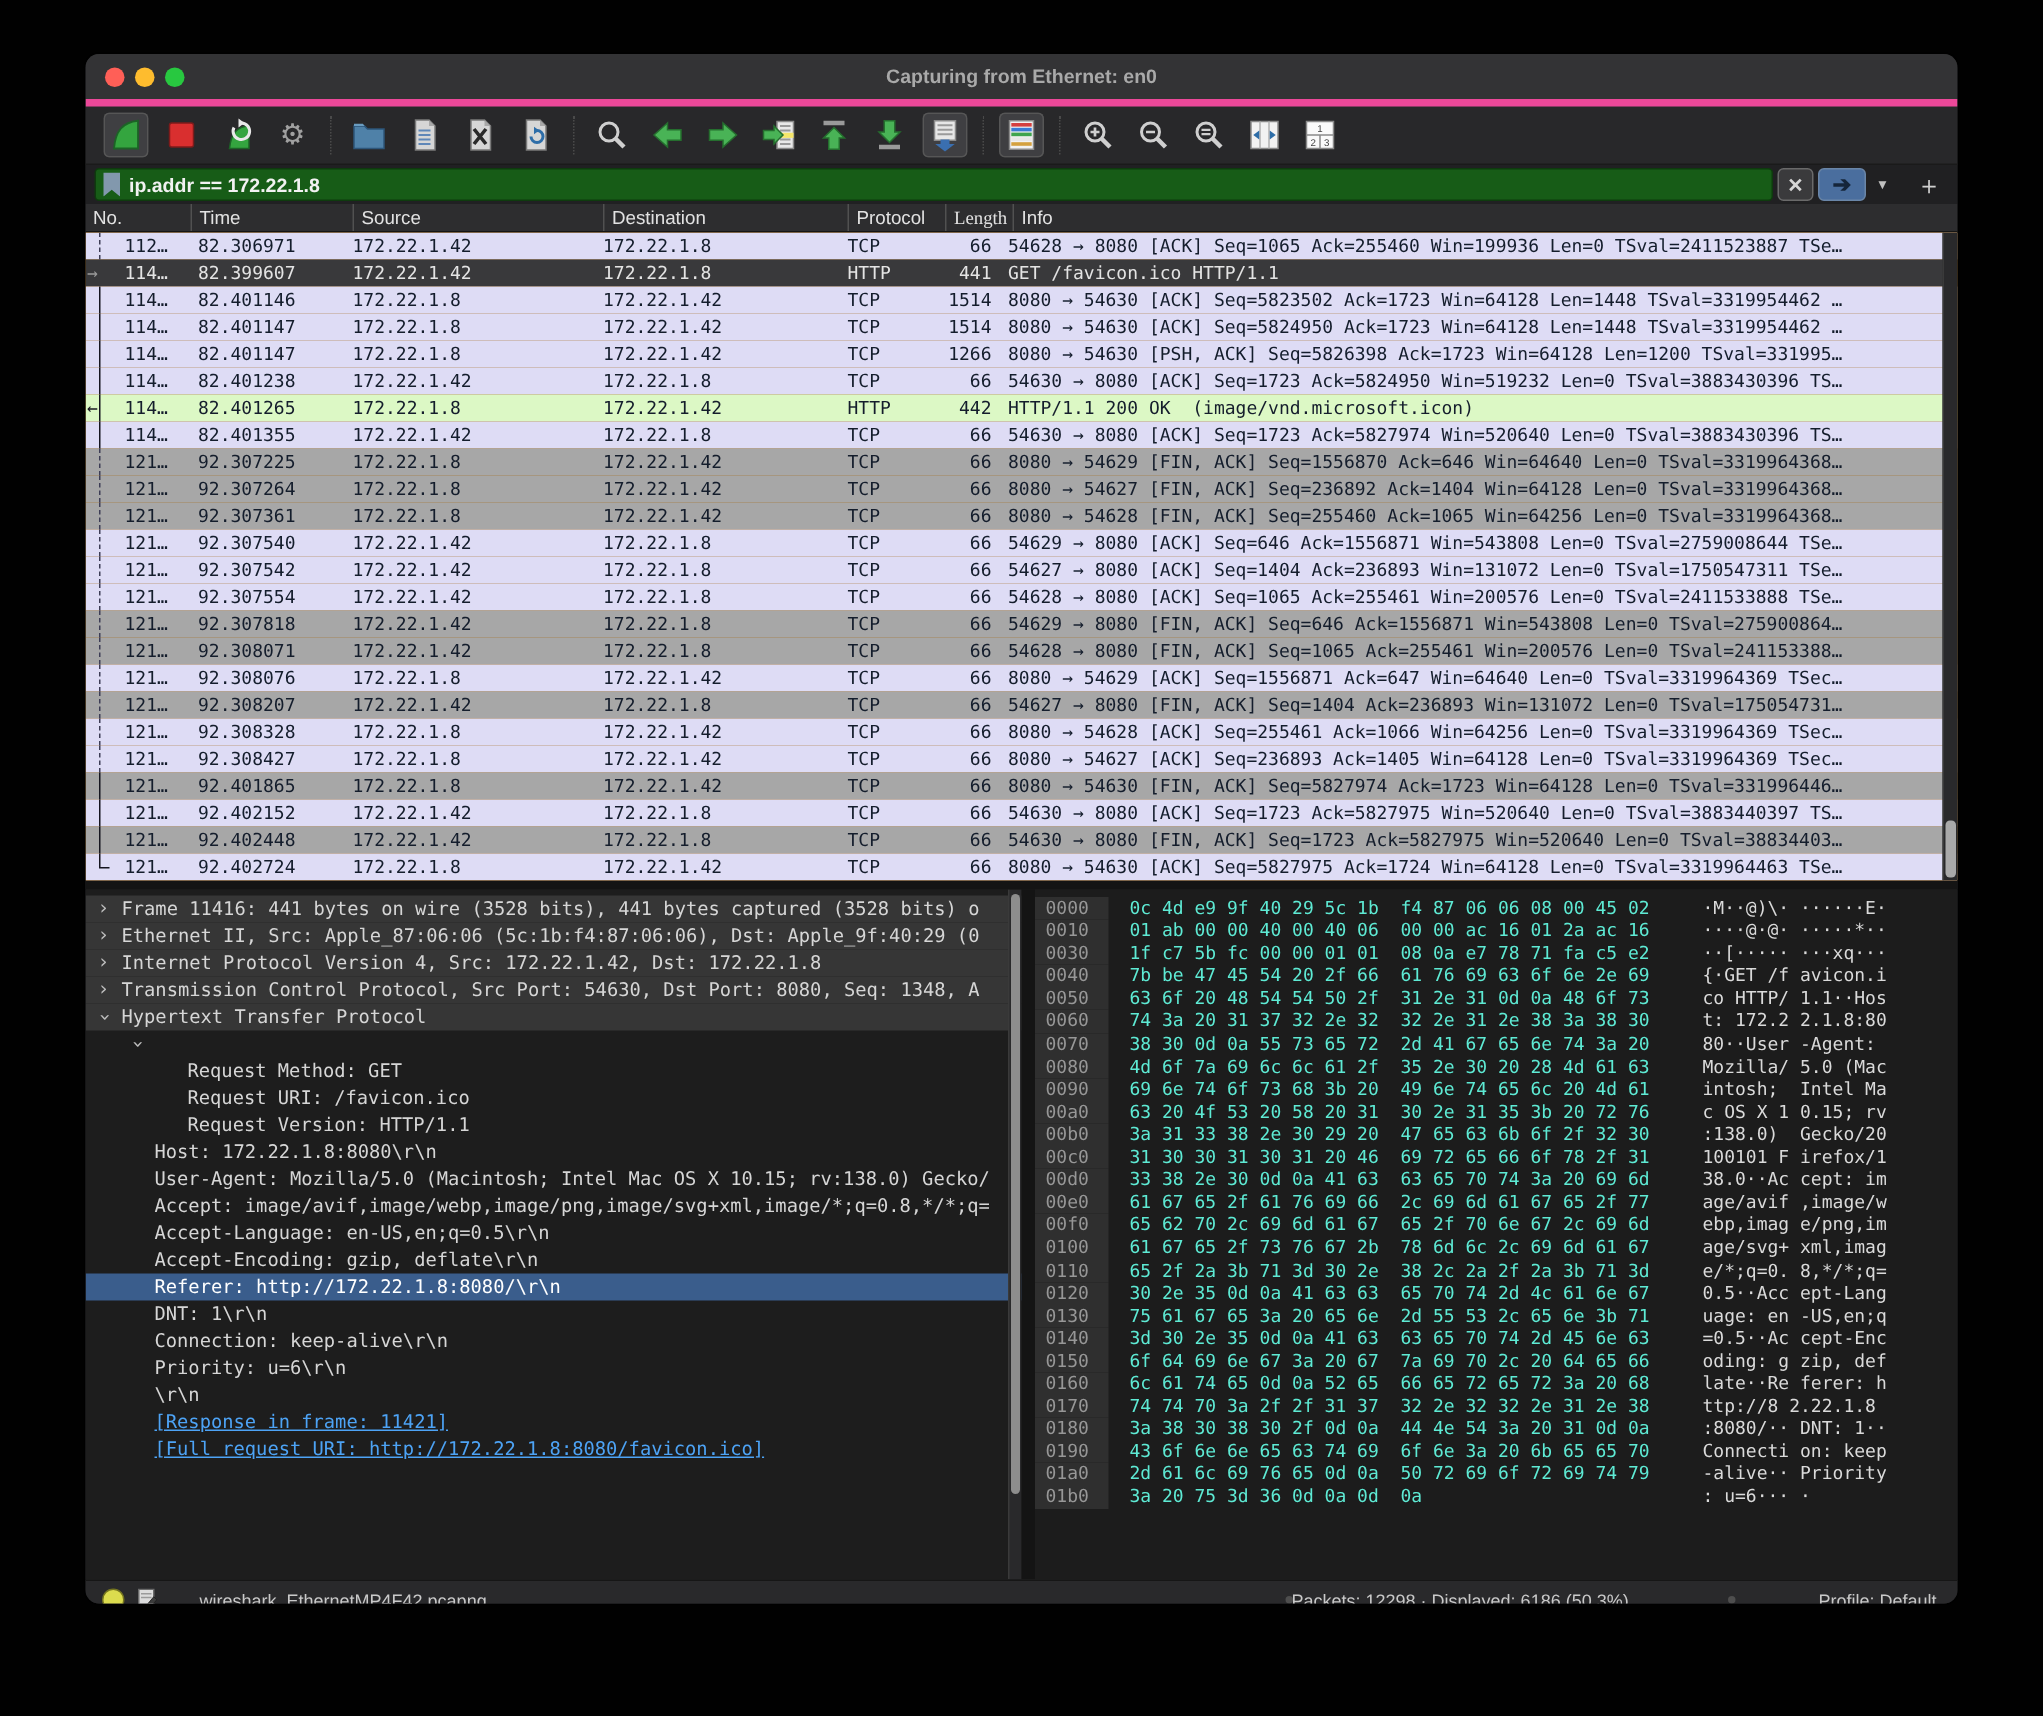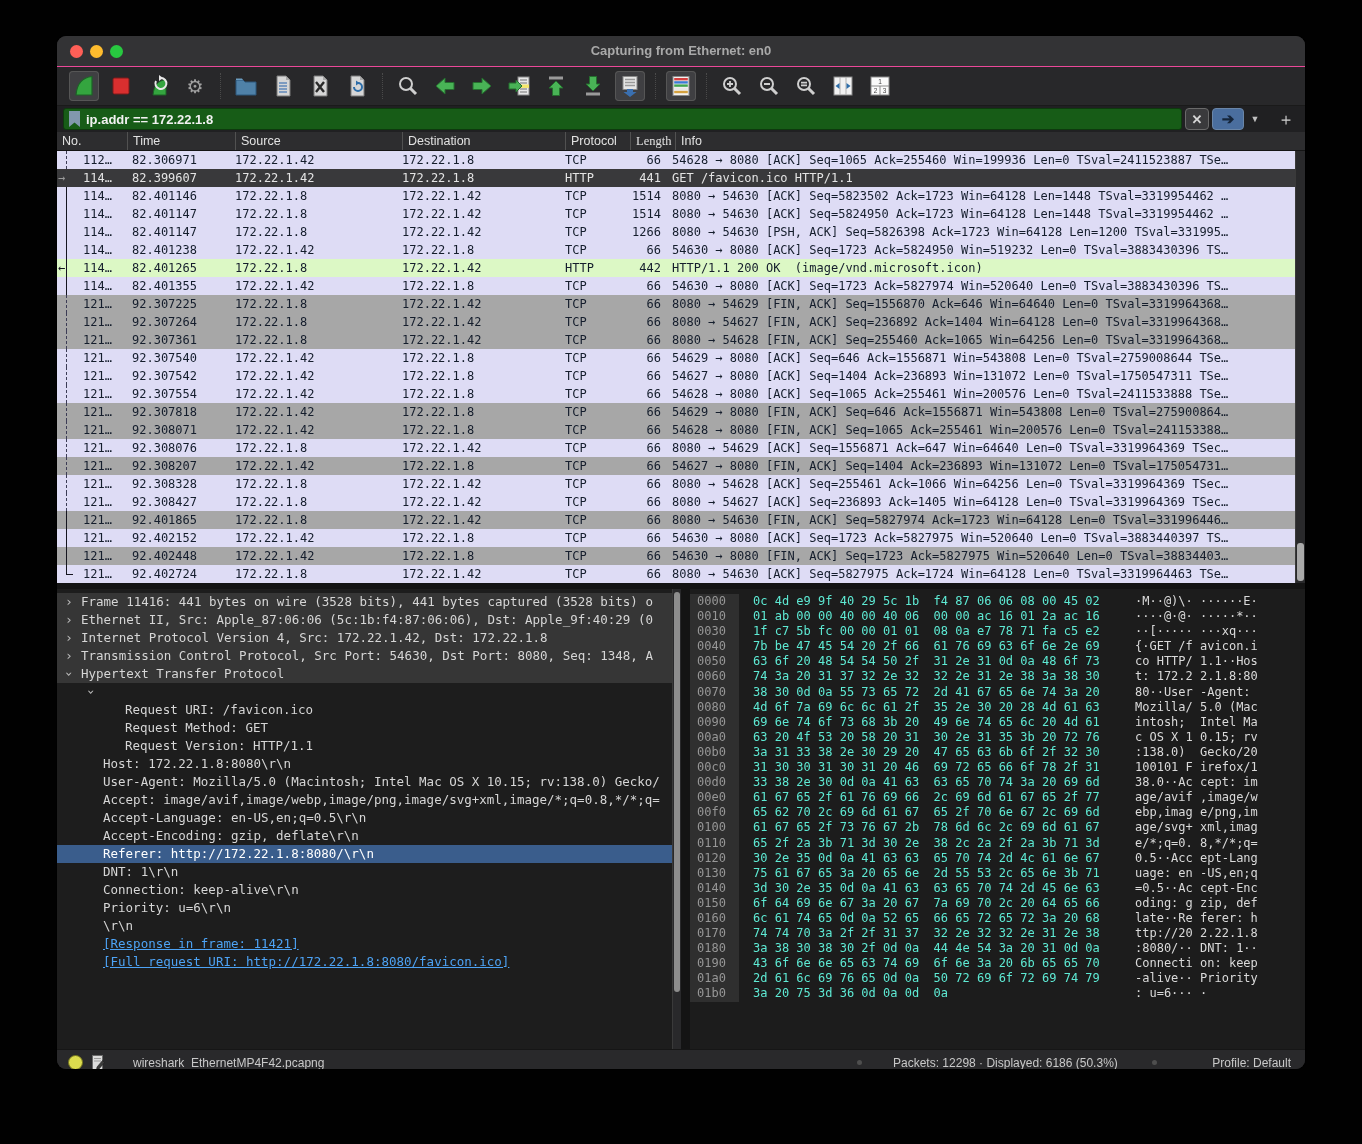--- a/index.html
+++ b/index.html
@@ -1,21 +1,21 @@
 <!DOCTYPE html>
 <html><head>
 <meta charset="utf-8">
 <style>
   html,body{margin:0;padding:0;background:#010101;}
   .stage{position:relative;width:1362px;height:1144px;background:#010101;overflow:hidden;
          font-family:"Liberation Sans",sans-serif;}
   .window{position:absolute;left:57px;top:36px;width:1248px;height:1033px;background:#262628;
           border-radius:9px;overflow:hidden;box-shadow:0 0 0 1px #000;}
   
-  .titlebar{position:relative;height:30px;background:#333335;border-bottom:1px solid #ec4899;}
+  .titlebar{position:relative;height:30px;background:#333335;border-bottom:5px solid #ec4899;}
   .tl{position:absolute;top:9px;width:13px;height:13px;border-radius:50%;}
   .tl.red{left:13px;background:#ff5f57;}
   .tl.yel{left:33px;background:#febc2e;}
   .tl.grn{left:53px;background:#28c840;}
   .title{position:absolute;left:0;right:0;top:0;height:30px;line-height:30px;text-align:center;
          color:#a9a9a9;font-size:13px;font-weight:bold;}
   
   .toolbar{height:38px;background:#28282a;display:flex;align-items:center;padding-left:12px;
            border-bottom:1px solid #1a1a1a;}
   .tbtn{width:30px;height:30px;margin-right:7px;display:flex;align-items:center;justify-content:center;
@@ -80,21 +80,21 @@
   .hbytes{margin-left:14px;color:#5eead4;width:356px;flex:0 0 auto;}
   .hascii{margin-left:26px;color:#dadada;}
   
   .statusbar{height:25px;background:#29292b;border-top:1px solid #161616;display:flex;
              align-items:center;font-size:12px;color:#c9c9c9;position:relative;}
   .expert{width:13px;height:13px;border-radius:50%;background:#dcdc4e;border:1px solid #73731f;
           margin-left:11px;flex:0 0 auto;}
   .editcap{margin-left:9px;flex:0 0 auto;display:flex;}
   .fname{margin-left:28px;white-space:nowrap;}
   .sdot{width:5px;height:5px;border-radius:50%;background:#4e4e4e;flex:0 0 auto;}
-  .packets{position:absolute;left:836px;white-space:nowrap;}
+  .packets{position:absolute;left:804px;white-space:nowrap;}
   .profile{position:absolute;right:14px;white-space:nowrap;}
   .sdot.d1{position:absolute;left:800px;} .sdot.d2{position:absolute;right:148px;}
 </style>
 </head>
 <body>
 
 <div class="stage">
   <div class="window">
 
     <div class="titlebar">
@@ -592,22 +592,22 @@
     <div class="splitter"></div>
 
     <div class="bottom">
       <div class="details" id="details">
         <div class="dline band"><span class="chev" style="left:8px;">›</span><span class="dtext" style="padding-left:24px;display:inline-block;">Frame 11416: 441 bytes on wire (3528 bits), 441 bytes captured (3528 bits) o</span></div>
           <div class="dline band"><span class="chev" style="left:8px;">›</span><span class="dtext" style="padding-left:24px;display:inline-block;">Ethernet II, Src: Apple_87:06:06 (5c:1b:f4:87:06:06), Dst: Apple_9f:40:29 (0</span></div>
           <div class="dline band"><span class="chev" style="left:8px;">›</span><span class="dtext" style="padding-left:24px;display:inline-block;">Internet Protocol Version 4, Src: 172.22.1.42, Dst: 172.22.1.8</span></div>
           <div class="dline band"><span class="chev" style="left:8px;">›</span><span class="dtext" style="padding-left:24px;display:inline-block;">Transmission Control Protocol, Src Port: 54630, Dst Port: 8080, Seq: 1348, A</span></div>
           <div class="dline band"><span class="chev exp" style="left:8px;">›</span><span class="dtext" style="padding-left:24px;display:inline-block;">Hypertext Transfer Protocol</span></div>
           <div class="dline"><span class="chev exp" style="left:30px;">›</span><span class="dtext" style="padding-left:46px;display:inline-block;margin-top:45px;">GET /favicon.ico HTTP/1.1\r\n</span></div>
+          <div class="dline"><span class="dtext" style="padding-left:68px;display:inline-block;">Request Method: GET</span></div>
           <div class="dline"><span class="dtext" style="padding-left:68px;display:inline-block;">Request URI: /favicon.ico</span></div>
-          <div class="dline"><span class="dtext" style="padding-left:68px;display:inline-block;">Request Method: GET</span></div>
           <div class="dline"><span class="dtext" style="padding-left:68px;display:inline-block;">Request Version: HTTP/1.1</span></div>
           <div class="dline"><span class="dtext" style="padding-left:46px;display:inline-block;">Host: 172.22.1.8:8080\r\n</span></div>
           <div class="dline"><span class="dtext" style="padding-left:46px;display:inline-block;">User-Agent: Mozilla/5.0 (Macintosh; Intel Mac OS X 10.15; rv:138.0) Gecko/</span></div>
           <div class="dline"><span class="dtext" style="padding-left:46px;display:inline-block;">Accept: image/avif,image/webp,image/png,image/svg+xml,image/*;q=0.8,*/*;q=</span></div>
           <div class="dline"><span class="dtext" style="padding-left:46px;display:inline-block;">Accept-Language: en-US,en;q=0.5\r\n</span></div>
           <div class="dline"><span class="dtext" style="padding-left:46px;display:inline-block;">Accept-Encoding: gzip, deflate\r\n</span></div>
           <div class="dline sel"><span class="dtext" style="padding-left:46px;display:inline-block;">Referer: http://172.22.1.8:8080/\r\n</span></div>
           <div class="dline"><span class="dtext" style="padding-left:46px;display:inline-block;">DNT: 1\r\n</span></div>
           <div class="dline"><span class="dtext" style="padding-left:46px;display:inline-block;">Connection: keep-alive\r\n</span></div>
           <div class="dline"><span class="dtext" style="padding-left:46px;display:inline-block;">Priority: u=6\r\n</span></div>
@@ -635,21 +635,21 @@
           <div class="hxrow"><span class="hoff">00d0</span><span class="hbytes">33 38 2e 30 0d 0a 41 63  63 65 70 74 3a 20 69 6d</span><span class="hascii">38.0··Ac cept: im</span></div>
           <div class="hxrow"><span class="hoff">00e0</span><span class="hbytes">61 67 65 2f 61 76 69 66  2c 69 6d 61 67 65 2f 77</span><span class="hascii">age/avif ,image/w</span></div>
           <div class="hxrow"><span class="hoff">00f0</span><span class="hbytes">65 62 70 2c 69 6d 61 67  65 2f 70 6e 67 2c 69 6d</span><span class="hascii">ebp,imag e/png,im</span></div>
           <div class="hxrow"><span class="hoff">0100</span><span class="hbytes">61 67 65 2f 73 76 67 2b  78 6d 6c 2c 69 6d 61 67</span><span class="hascii">age/svg+ xml,imag</span></div>
           <div class="hxrow"><span class="hoff">0110</span><span class="hbytes">65 2f 2a 3b 71 3d 30 2e  38 2c 2a 2f 2a 3b 71 3d</span><span class="hascii">e/*;q=0. 8,*/*;q=</span></div>
           <div class="hxrow"><span class="hoff">0120</span><span class="hbytes">30 2e 35 0d 0a 41 63 63  65 70 74 2d 4c 61 6e 67</span><span class="hascii">0.5··Acc ept-Lang</span></div>
           <div class="hxrow"><span class="hoff">0130</span><span class="hbytes">75 61 67 65 3a 20 65 6e  2d 55 53 2c 65 6e 3b 71</span><span class="hascii">uage: en -US,en;q</span></div>
           <div class="hxrow"><span class="hoff">0140</span><span class="hbytes">3d 30 2e 35 0d 0a 41 63  63 65 70 74 2d 45 6e 63</span><span class="hascii">=0.5··Ac cept-Enc</span></div>
           <div class="hxrow"><span class="hoff">0150</span><span class="hbytes">6f 64 69 6e 67 3a 20 67  7a 69 70 2c 20 64 65 66</span><span class="hascii">oding: g zip, def</span></div>
           <div class="hxrow"><span class="hoff">0160</span><span class="hbytes">6c 61 74 65 0d 0a 52 65  66 65 72 65 72 3a 20 68</span><span class="hascii">late··Re ferer: h</span></div>
-          <div class="hxrow"><span class="hoff">0170</span><span class="hbytes">74 74 70 3a 2f 2f 31 37  32 2e 32 32 2e 31 2e 38</span><span class="hascii">ttp://20 2.22.1.8</span></div>
+          <div class="hxrow"><span class="hoff">0170</span><span class="hbytes">74 74 70 3a 2f 2f 31 37  32 2e 32 32 2e 31 2e 38</span><span class="hascii">ttp://8 2.22.1.8</span></div>
           <div class="hxrow"><span class="hoff">0180</span><span class="hbytes">3a 38 30 38 30 2f 0d 0a  44 4e 54 3a 20 31 0d 0a</span><span class="hascii">:8080/·· DNT: 1··</span></div>
           <div class="hxrow"><span class="hoff">0190</span><span class="hbytes">43 6f 6e 6e 65 63 74 69  6f 6e 3a 20 6b 65 65 70</span><span class="hascii">Connecti on: keep</span></div>
           <div class="hxrow"><span class="hoff">01a0</span><span class="hbytes">2d 61 6c 69 76 65 0d 0a  50 72 69 6f 72 69 74 79</span><span class="hascii">-alive·· Priority</span></div>
           <div class="hxrow"><span class="hoff">01b0</span><span class="hbytes">3a 20 75 3d 36 0d 0a 0d  0a</span><span class="hascii">: u=6··· ·</span></div>
         </div>
     </div>
 
     <div class="statusbar">
       <div class="expert"></div>
       <span class="editcap">

